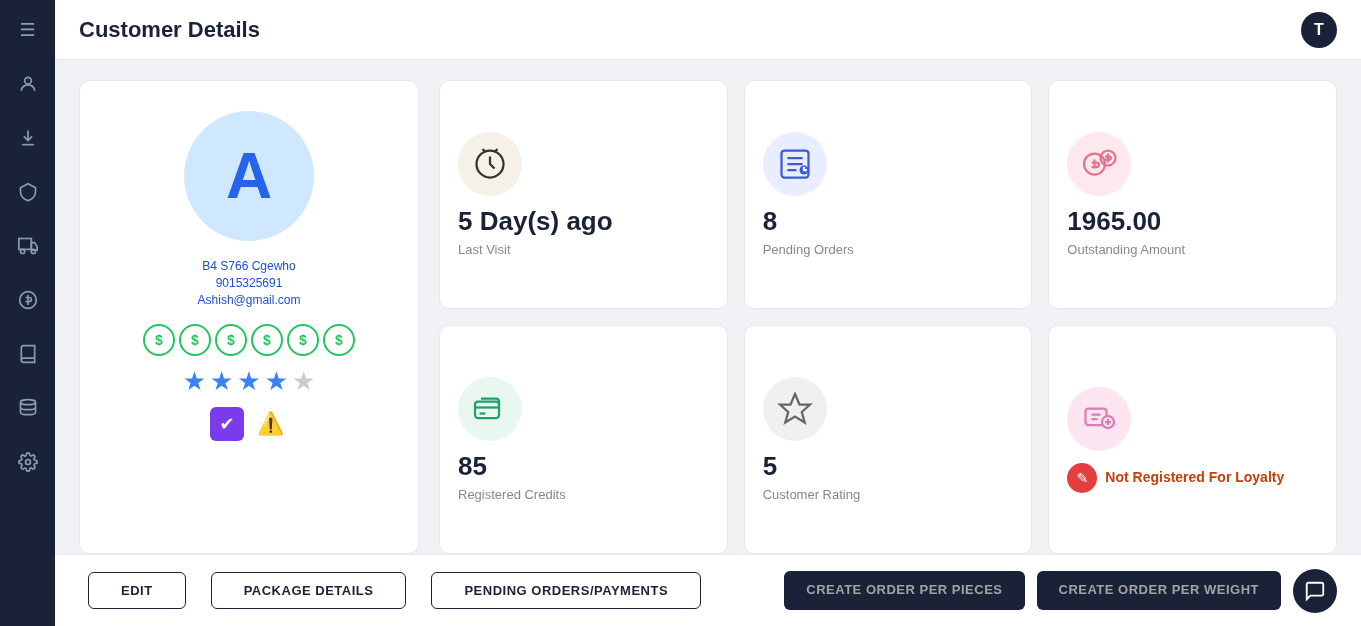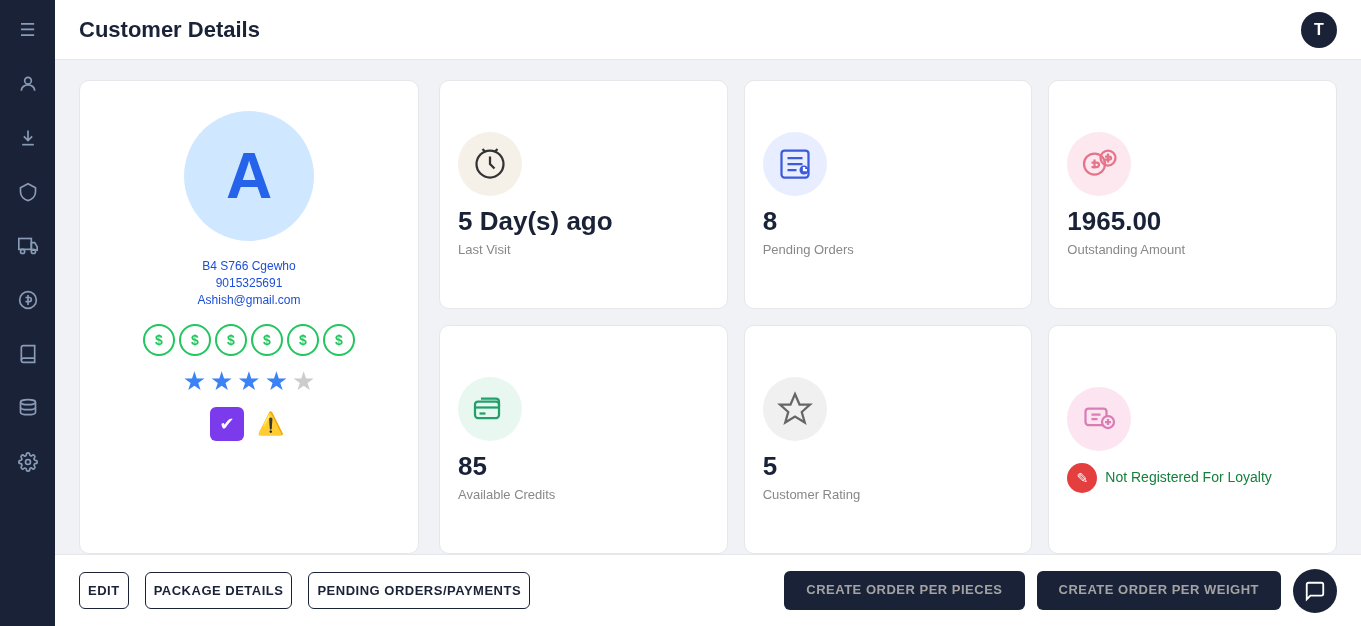--- a/index.html
+++ b/index.html
@@ -226,46 +226,47 @@
       border-radius: 50%;
       display: flex;
       align-items: center;
       justify-content: center;
       color: #fff;
       font-size: 14px;
       flex-shrink: 0;
     }
     .loyalty-text {
       font-size: 14px;
-      font-weight: 400;
-      color: #15803d;
+      font-weight: 700;
+      color: #c2410c;
       line-height: 1.3;
     }
 
     
     .footer-bar {
       background: #fff;
       border-top: 1px solid #e5e7eb;
       height: 72px;
       display: flex;
       align-items: center;
       padding: 0 24px;
       gap: 16px;
       flex-shrink: 0;
     }
     .footer-btn-outline {
       border: 1.5px solid #1a2238;
       background: #fff;
       color: #1a2238;
       font-size: 13px;
       font-weight: 700;
-      padding: 10px 8px;
+      padding: 10px 32px;
       border-radius: 6px;
       cursor: pointer;
       letter-spacing: 0.5px;
+      margin-left: 9px;
     }
     .footer-actions {
       margin-left: auto;
       display: flex;
       gap: 12px;
       align-items: center;
     }
     .footer-btn-dark {
       background: #1a2238;
       color: #a3a3a3;
@@ -428,21 +429,21 @@
       <div class="stat-card">
         <div class="stat-icon-circle ic-green">
           <svg width="36" height="36" viewBox="0 0 24 24" fill="none" stroke="#22a06b" stroke-width="1.5">
             <rect x="2" y="7" width="16" height="11" rx="2"></rect>
             <path d="M2 11h16"></path>
             <path d="M18 10V7a2 2 0 0 0-2-2H6"></path>
             <path d="M5 15h4"></path>
           </svg>
         </div>
         <div class="stat-value">85</div>
-        <div class="stat-label">Available Credits</div>
+        <div class="stat-label">Registered Credits</div>
       </div>
 
       <div class="stat-card">
         <div class="stat-icon-circle ic-gray">
           <svg width="36" height="36" viewBox="0 0 24 24" fill="none" stroke="#666" stroke-width="1.5">
             <polygon points="12,2 15,9 22,9 16.5,14 18.5,21 12,17 5.5,21 7.5,14 2,9 9,9"></polygon>
           </svg>
         </div>
         <div class="stat-value">5</div>
         <div class="stat-label">Customer Rating</div>

